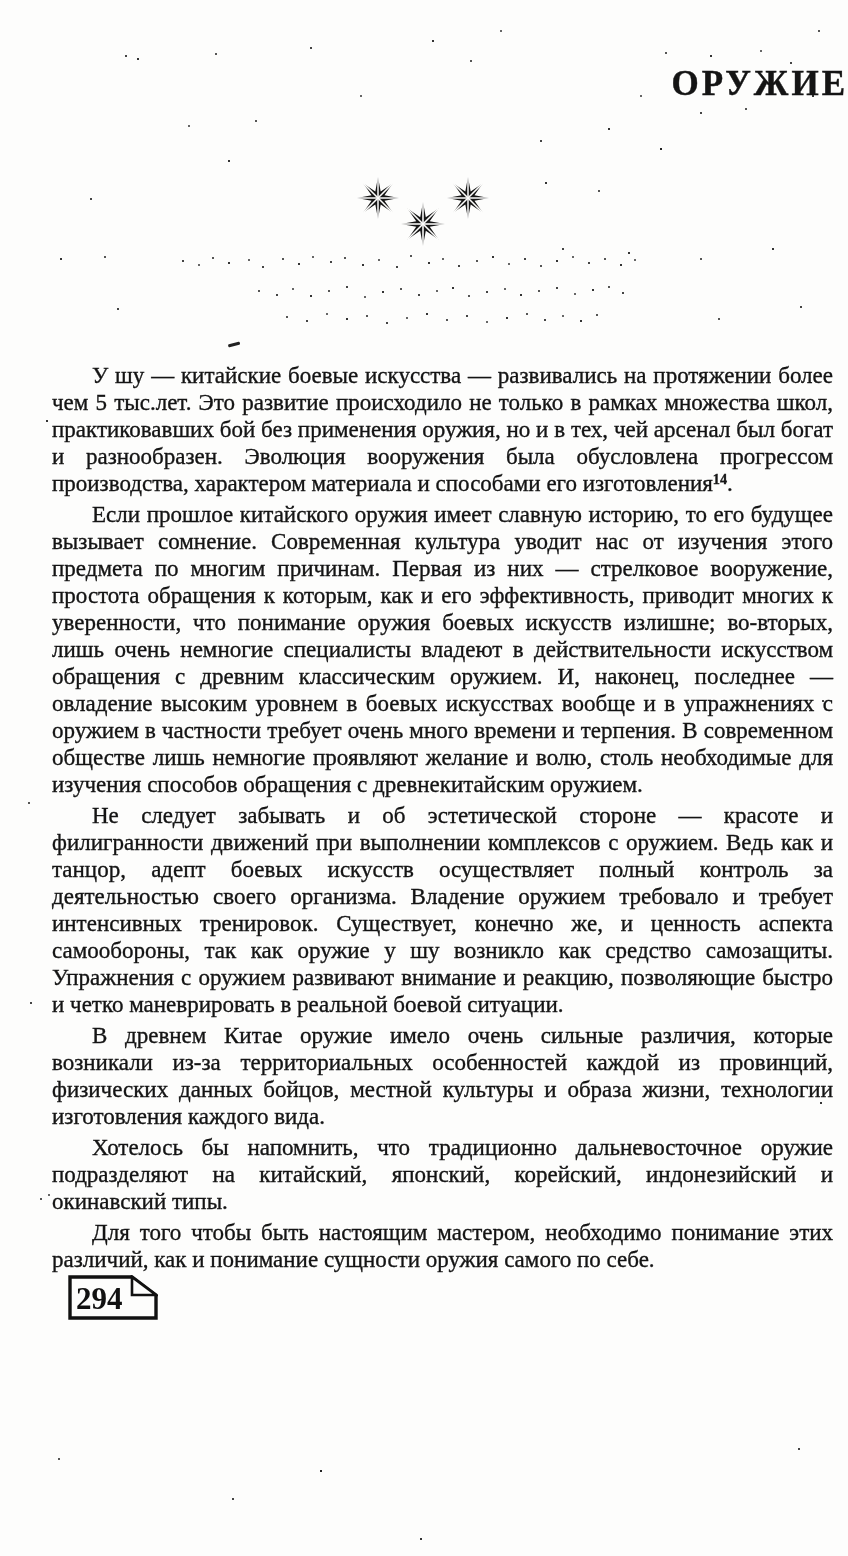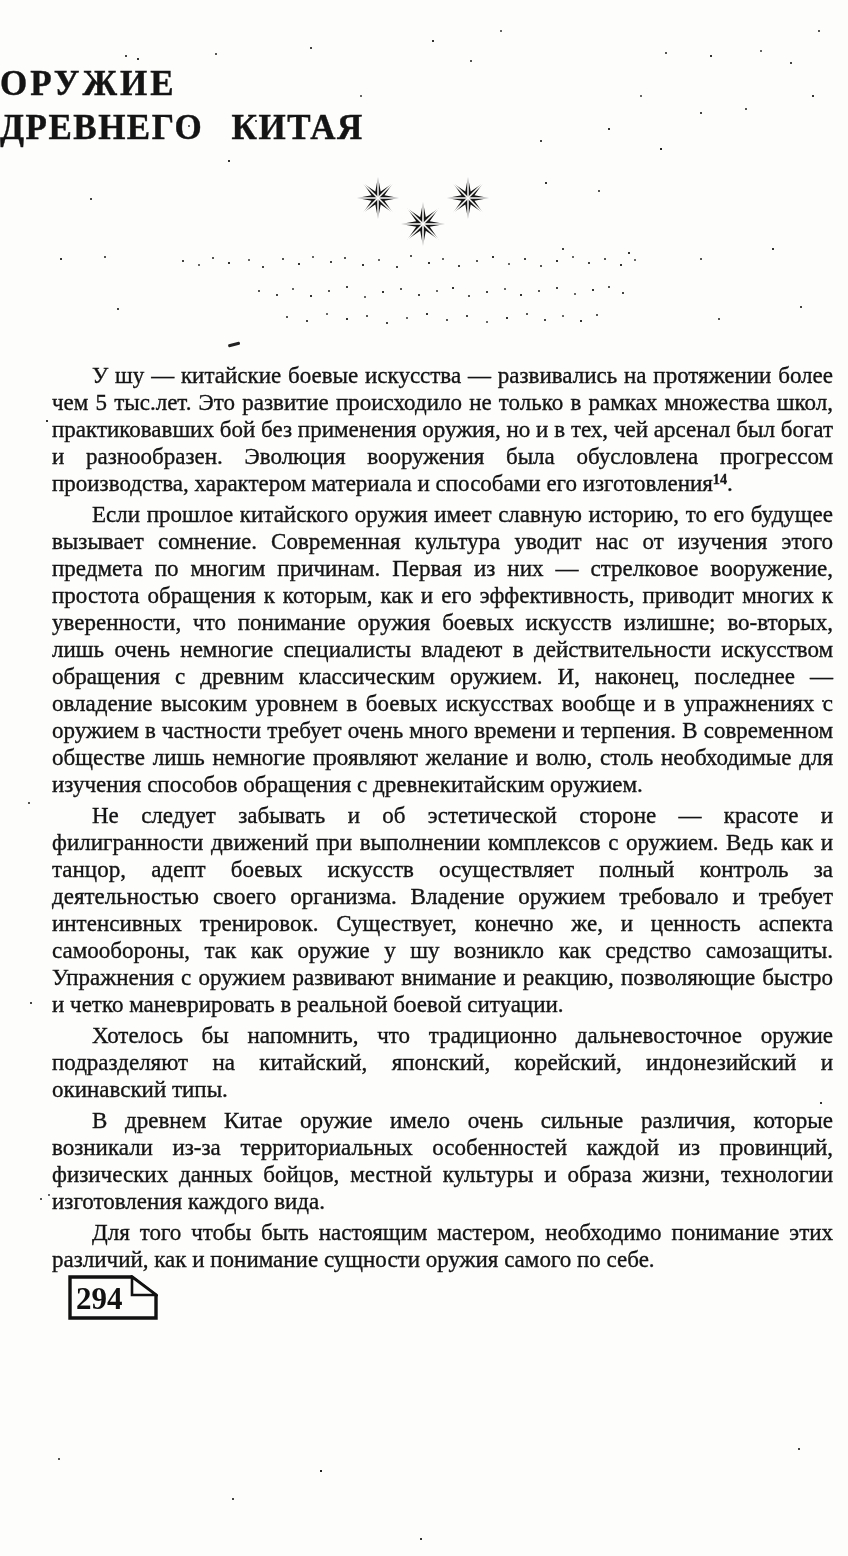--- a/index.html
+++ b/index.html
@@ -13,21 +13,21 @@
     font-family: "Liberation Serif", "DejaVu Serif", serif;
     color: #141414;
   }
 
   
   .title {
     position: absolute;
     top: 62px;
     left: 0;
     width: 100%;
-    text-align: left;
+    text-align: right;
     font-weight: bold;
     -webkit-text-stroke: 0.4px currentColor;
   }
   .title .t1 {
     font-size: 35px;
     line-height: 44px;
     letter-spacing: 3px;
   }
   .title .t2 {
     font-size: 35px;
@@ -138,21 +138,20 @@
 <body>
 
 <div class="page">
 
   <div class="noise-dot specks"></div>
   <div class="noise-dot faded-band"></div>
   <div class="stray-dash"></div>
 
   <header class="title">
     <div class="t1">ОРУЖИЕ</div>
-    <div class="t2">ДРЕВНЕГО КИТАЯ</div>
   </header>
 
   <div class="ornament">
     <svg class="star star-1" width="44" height="44" viewBox="0 0 44 44">
       <polygon fill="#161616" points="22,1 24.68,15.53 36.85,7.15 28.47,19.32 43,22 28.47,24.68 36.85,36.85 24.68,28.47 22,43 19.32,28.47 7.15,36.85 15.53,24.68 1,22 15.53,19.32 7.15,7.15 19.32,15.53"></polygon>
       <g stroke="#fdfdfc" stroke-width="1.5">
         <line x1="22" y1="22" x2="22" y2="1"></line>
           <line x1="22" y1="22" x2="36.85" y2="7.15"></line>
         <line x1="22" y1="22" x2="43" y2="22"></line>
           <line x1="22" y1="22" x2="36.85" y2="36.85"></line>
@@ -187,22 +186,22 @@
         <line x1="22" y1="22" x2="1" y2="22"></line>
           <line x1="22" y1="22" x2="7.15" y2="7.15"></line>
       </g>
     </svg>
   </div>
 
   <main class="body">
     <p><span>У шу — китайские боевые искусства — развивались на протяжении более чем 5 тыс.лет. Это развитие происходило не только в рамках множества школ, практиковавших бой без применения оружия, но и в тех, чей арсенал был богат и разнообразен. Эволюция вооружения была обусловлена прогрессом производства, характером материала и способами его изготовления</span><sup class="fn">14</sup><span>.</span></p>
     <p>Если прошлое китайского оружия имеет славную историю, то его будущее вызывает сомнение. Современная культура уводит нас от изучения этого предмета по многим причинам. Первая из них — стрелковое вооружение, простота обращения к которым, как и его эффективность, приводит многих к уверенности, что понимание оружия боевых искусств излишне; во-вторых, лишь очень немногие специалисты владеют в действительности искусством обращения с древним классическим оружием. И, наконец, последнее — овладение высоким уровнем в боевых искусствах вообще и в упражнениях с оружием в частности требует очень много времени и терпения. В современном обществе лишь немногие проявляют желание и волю, столь необходимые для изучения способов обращения с древнекитайским оружием.</p>
     <p>Не следует забывать и об эстетической стороне — красоте и филигранности движений при выполнении комплексов с оружием. Ведь как и танцор, адепт боевых искусств осуществляет полный контроль за деятельностью своего организма. Владение оружием требовало и требует интенсивных тренировок. Существует, конечно же, и ценность аспекта самообороны, так как оружие у шу возникло как средство самозащиты. Упражнения с оружием развивают внимание и реакцию, позволяющие быстро и четко маневрировать в реальной боевой ситуации.</p>
+    <p>В древнем Китае оружие имело очень сильные различия, которые возникали из-за территориальных особенностей каждой из провинций, физических данных бойцов, местной культуры и образа жизни, технологии изготовления каждого вида.</p>
     <p>Хотелось бы напомнить, что традиционно дальневосточное оружие подразделяют на китайский, японский, корейский, индонезийский и окинавский типы.</p>
-    <p>В древнем Китае оружие имело очень сильные различия, которые возникали из-за территориальных особенностей каждой из провинций, физических данных бойцов, местной культуры и образа жизни, технологии изготовления каждого вида.</p>
     <p>Для того чтобы быть настоящим мастером, необходимо понимание этих различий, как и понимание сущности оружия самого по себе.</p>
     <p class="last">
       <span class="pagebox">
           <svg width="90" height="45" viewBox="0 0 90 45">
         <path d="M2,2 H64 L88,20 V43 H2 Z" fill="#fdfdfc" stroke="#111" stroke-width="3.4" stroke-linejoin="miter"></path>
         <path d="M64,2 L88,20 H64 Z" fill="#fdfdfc" stroke="#111" stroke-width="2.6" stroke-linejoin="miter"></path>
         <text x="8" y="34" fill="#111">294</text>
       </svg>
         </span>
     </p>

